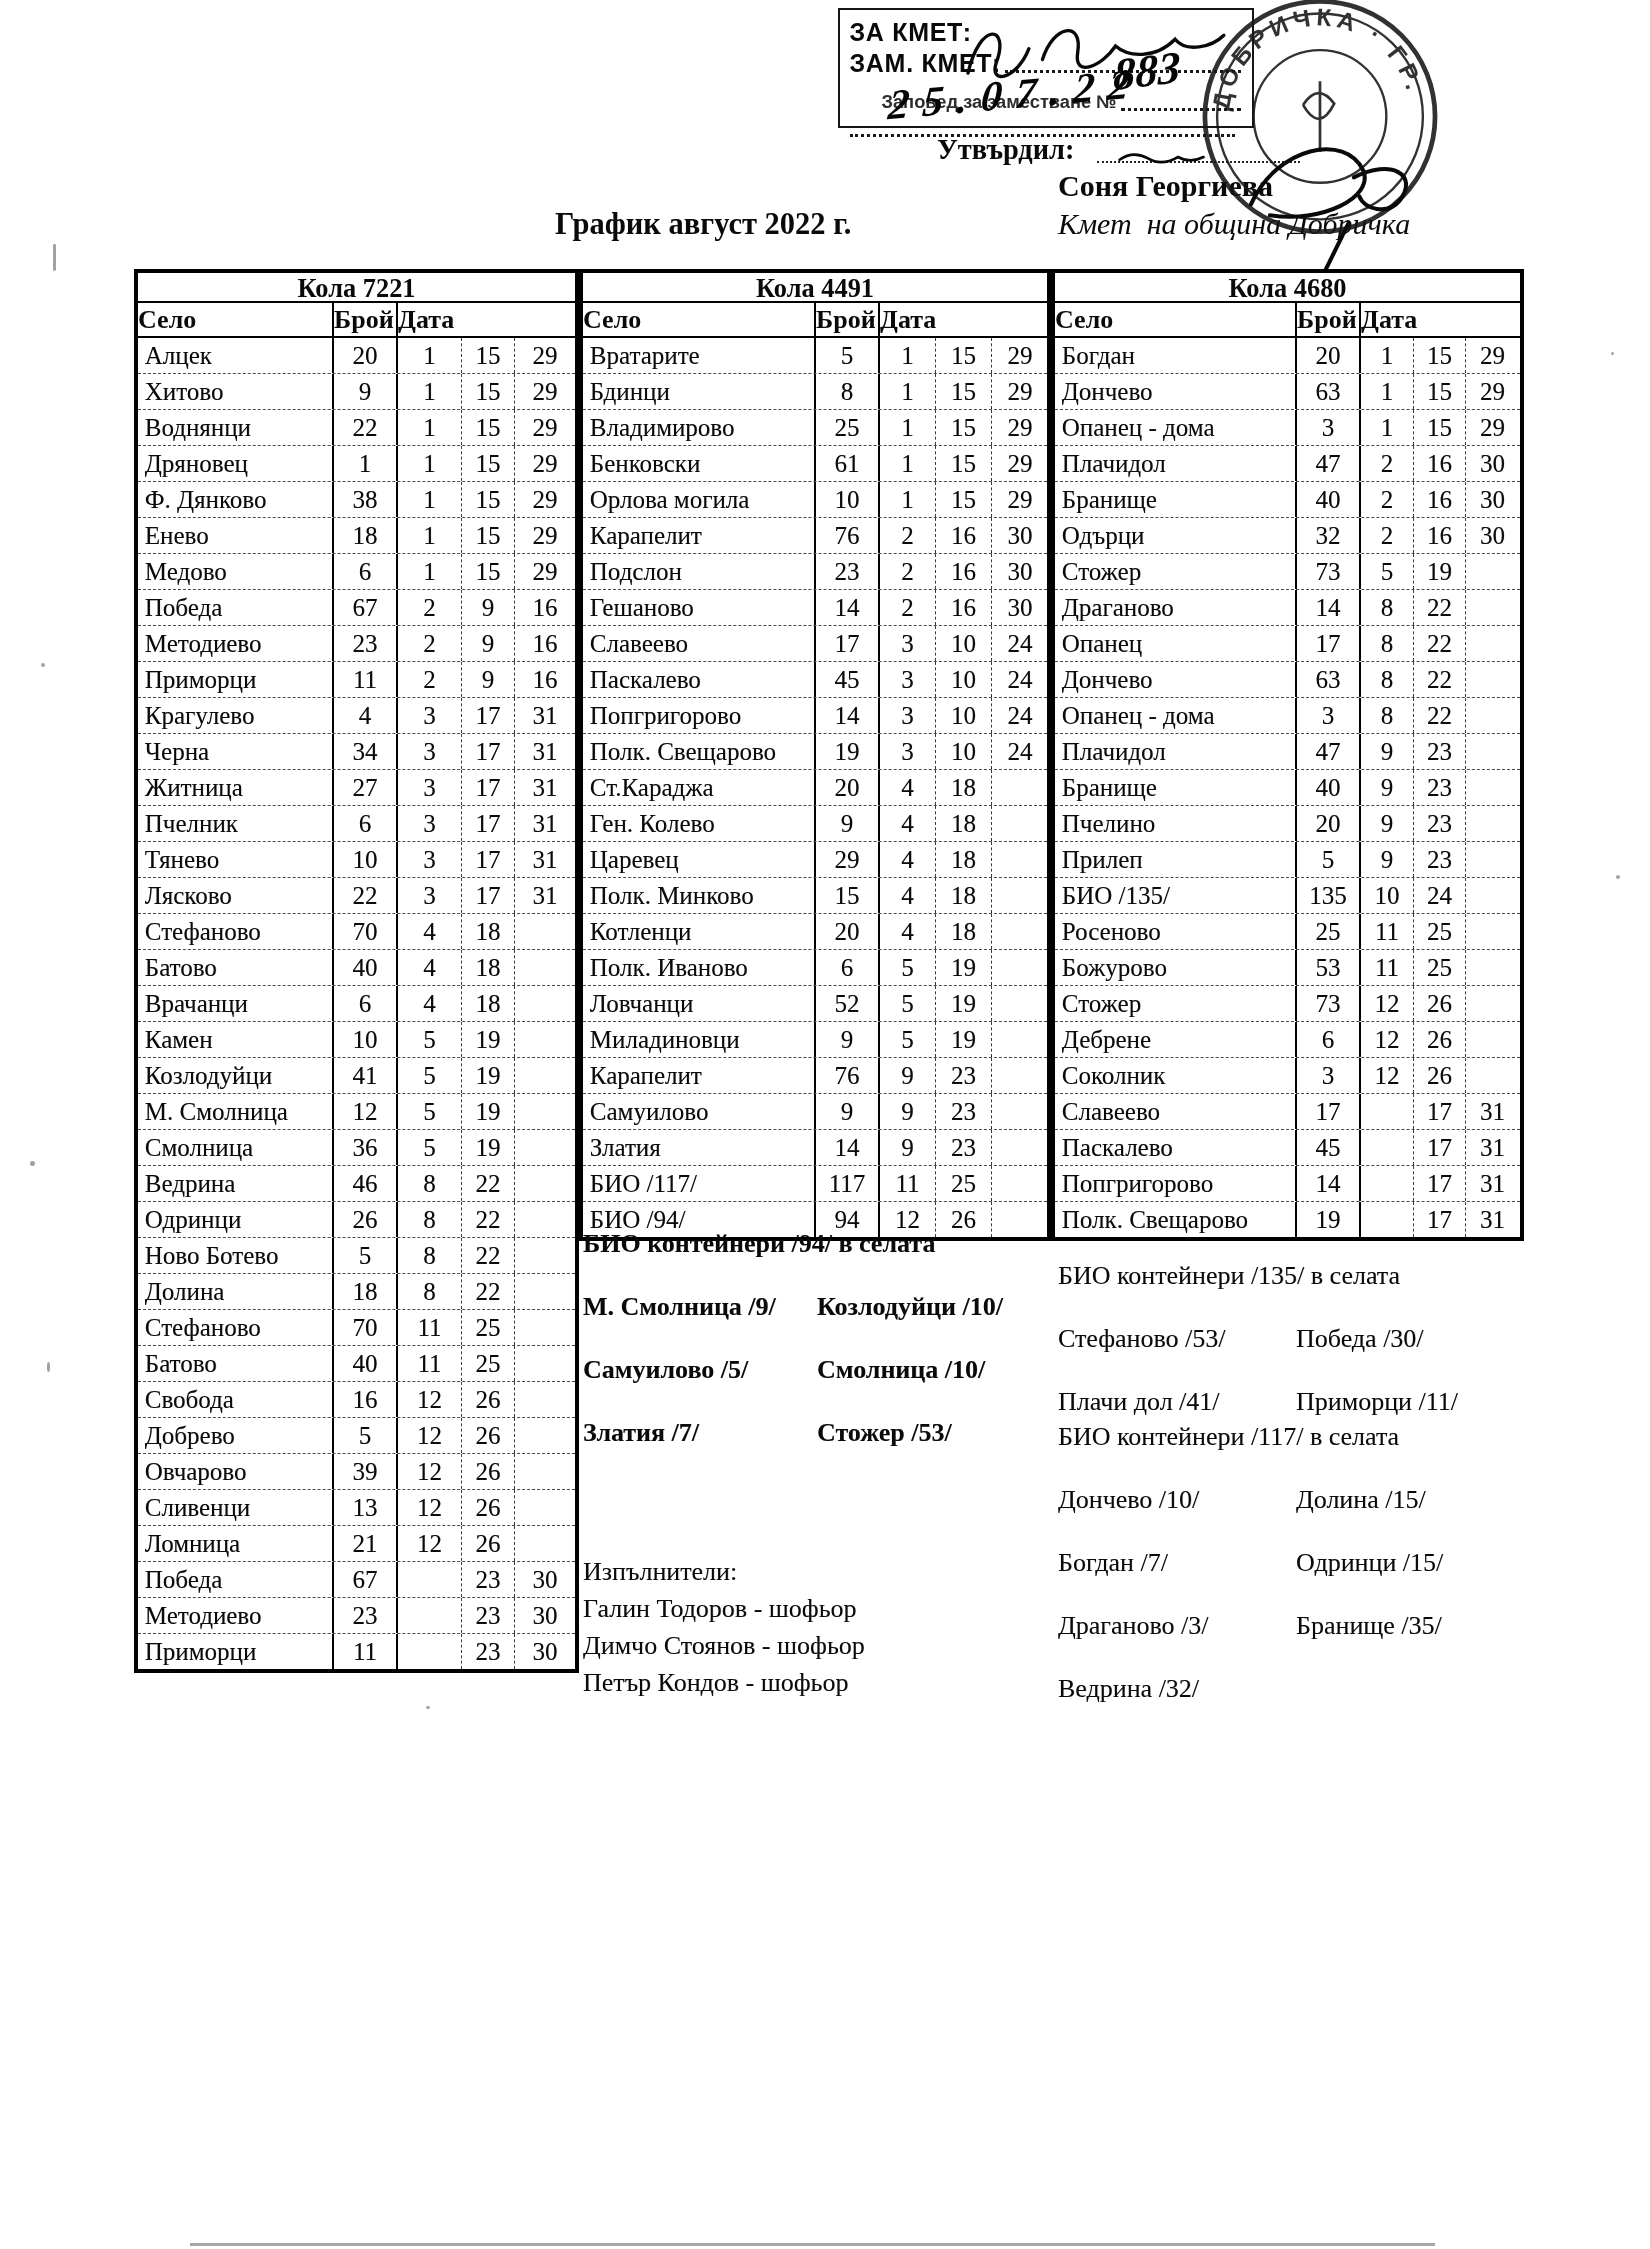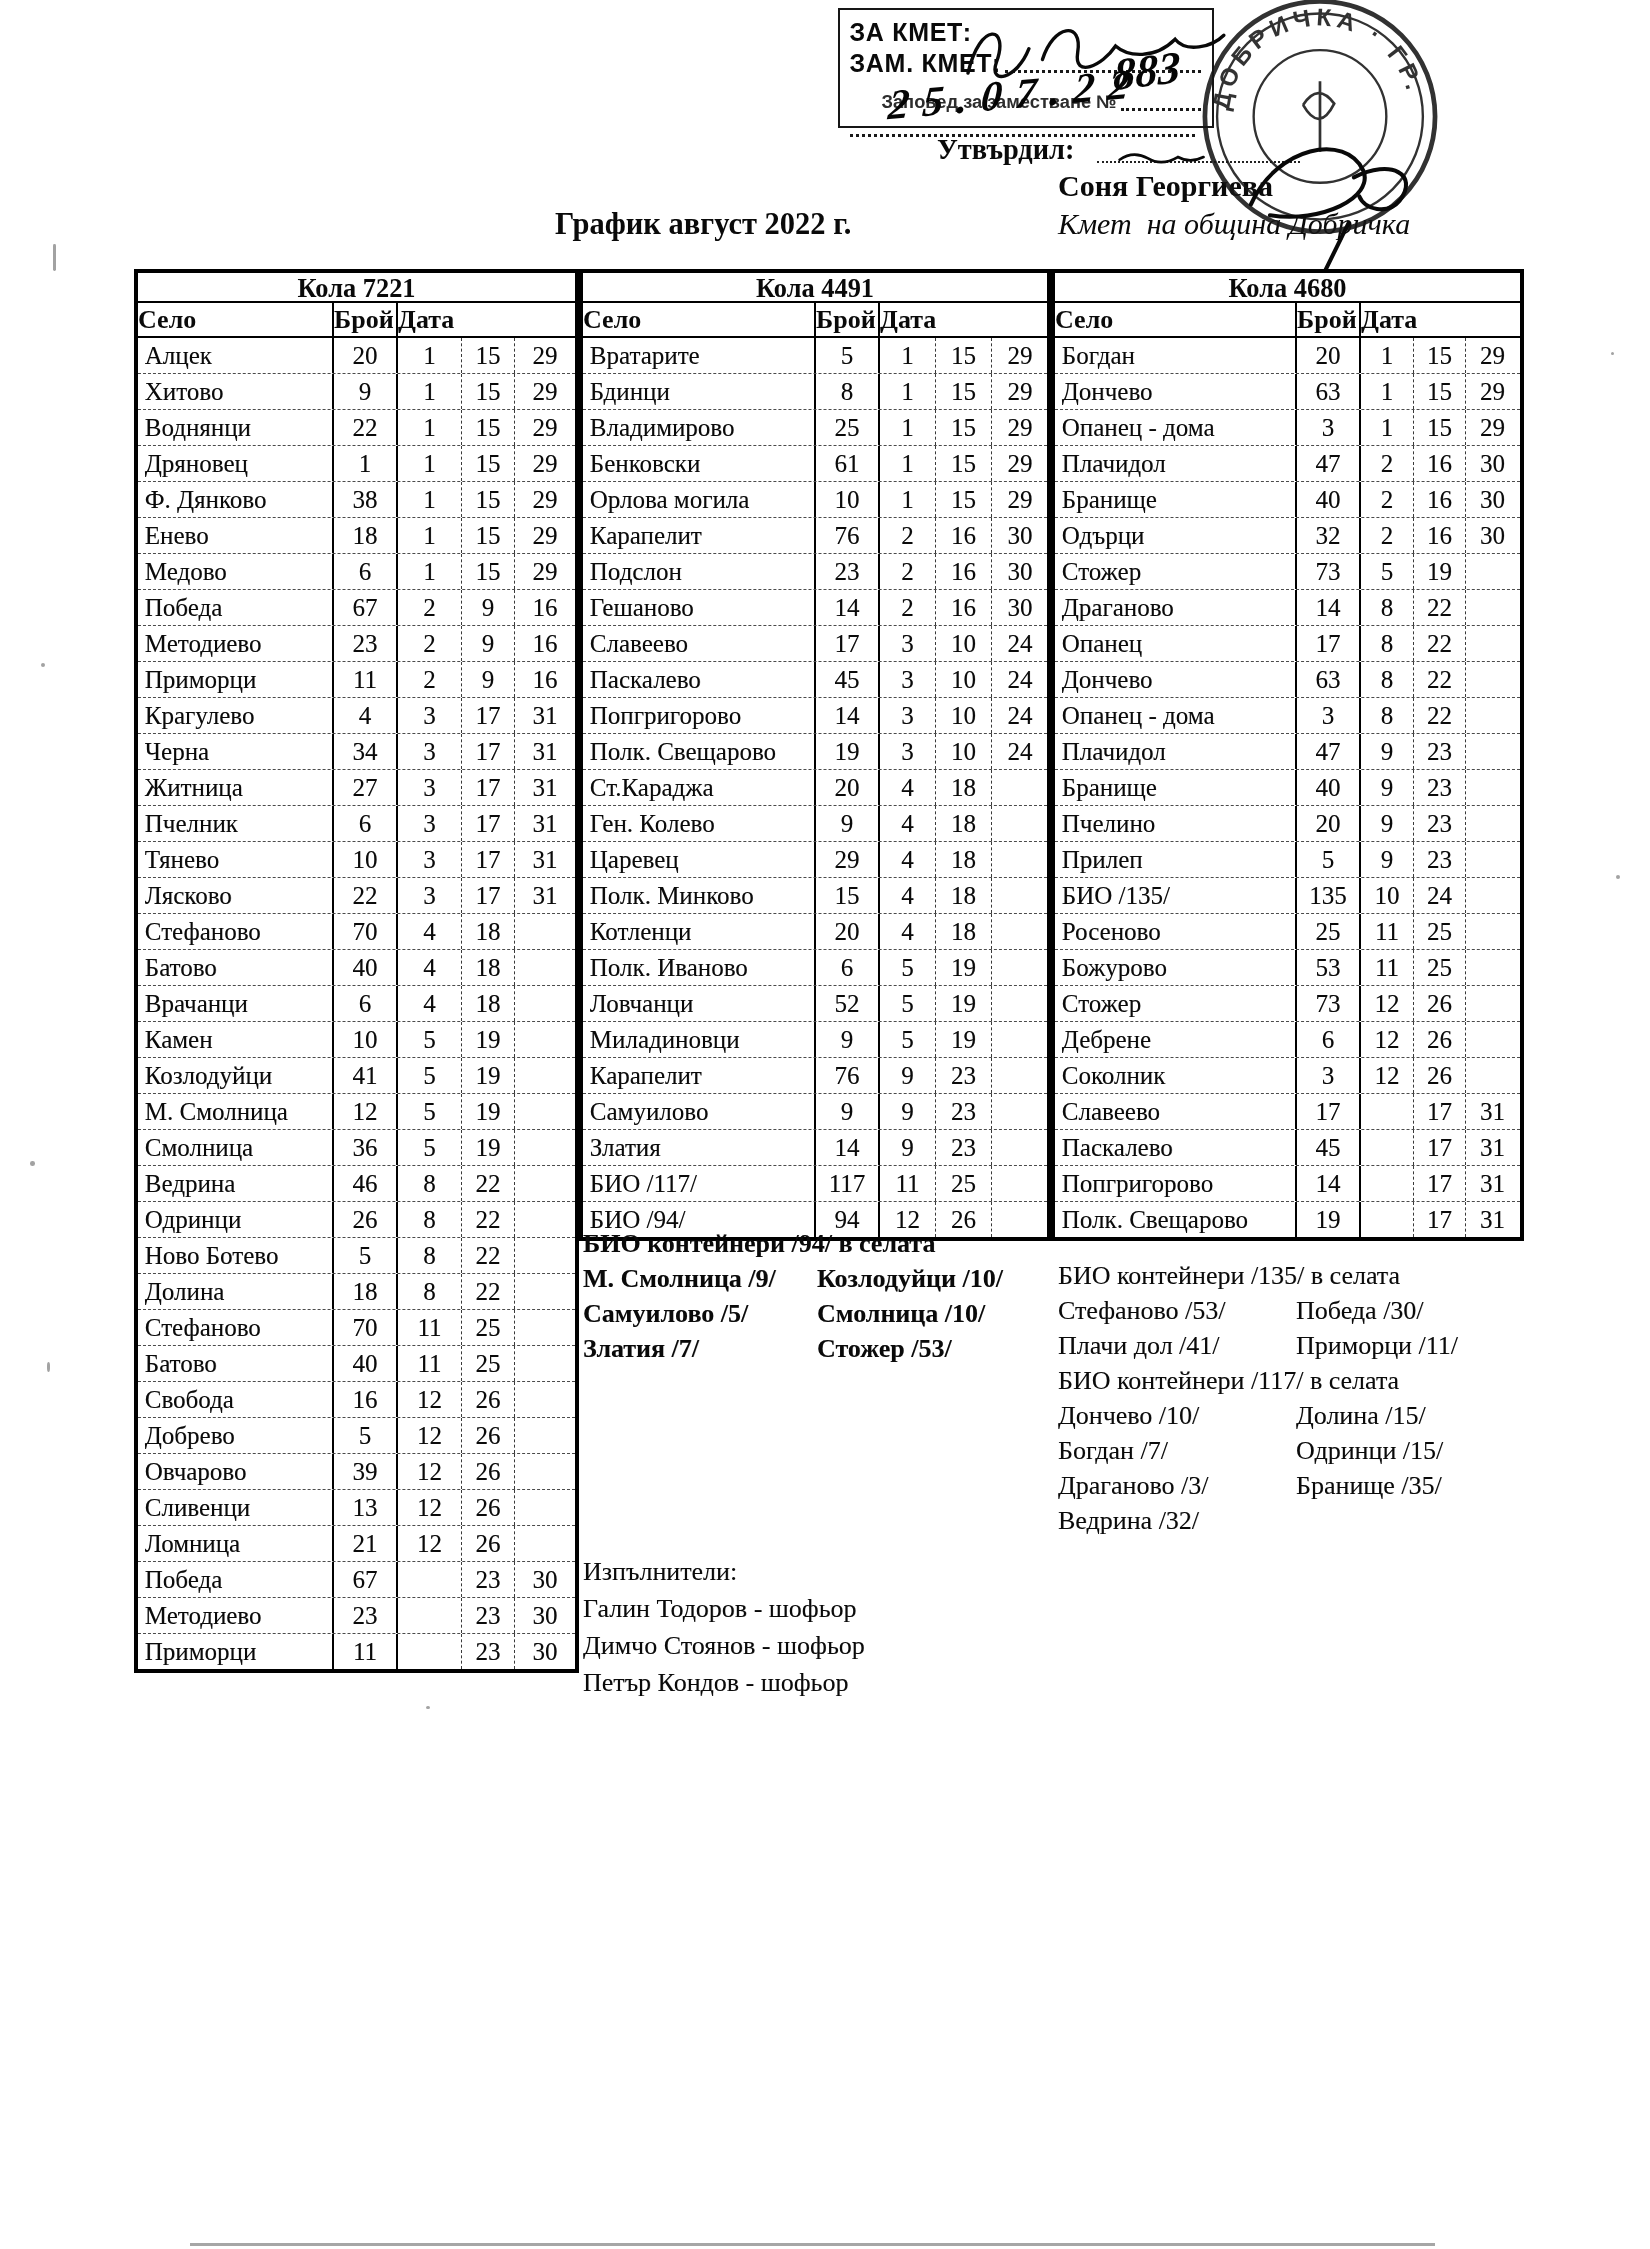--- a/index.html
+++ b/index.html
@@ -4,21 +4,21 @@
 <style>
   html,body{margin:0;padding:0;background:#e8e8e4;}
   .page{
     position:relative;width:1651px;height:2250px;background:#ffffff;
     font-family:"Liberation Serif","DejaVu Serif",serif;color:#0a0a0a;overflow:hidden;
     margin:0 auto;
   }
   .abs{position:absolute;}
   
   .stamp-box{
-    left:838px;top:8.1px;width:376px;height:120px;
+    left:838px;top:8.1px;width:416px;height:120px;
     border:2px solid #161616;padding:6.8px 9.5px;box-sizing:border-box;
     font-family:"Liberation Sans","DejaVu Sans",sans-serif;
   }
   .sb-l1{font-size:25px;font-weight:bold;letter-spacing:0.7px;line-height:31px;}
   .sb-row{display:flex;align-items:flex-end;line-height:31px;}
   .sb-l2{font-size:25px;font-weight:bold;letter-spacing:0.7px;white-space:nowrap;}
   .sb-l3{font-size:18.3px;font-weight:bold;color:#2d2d2d;white-space:nowrap;margin-top:6.8px;margin-left:32px;}
   .leader{flex:1;border-bottom:3.4px dotted #191919;margin:0 1.4px 6.1px 4.1px;height:0.7px;}
   .sb-bottomdots{margin-top:17.6px;border-bottom:3.4px dotted #191919;width:98%;}
   .hand{
@@ -48,21 +48,21 @@
   .tc0{padding-left:6.8px;border-right:2.7px solid #000;}
   .tc1{text-align:center;border-right:2.7px solid #000;}
   .tc2{text-align:center;border-right:0.7px dashed #3a3a3a;}
   .tc3{text-align:center;border-right:0.7px dashed #3a3a3a;}
   .tc4{text-align:center;}
   
   .notes{font-size:26px;line-height:35px;white-space:nowrap;text-shadow:0.3px 0.3px 0 rgba(0,0,0,.3);}
   .notes-mid{left:583px;top:1226px;width:467px;font-weight:bold;}
   .notes-right{left:1058px;top:1258px;width:487px;}
   .note-heading{font-size:26px;}
-  .note-pair{display:grid;grid-template-columns:238px auto;}
+  .note-pair{display:grid;grid-template-columns:238px auto;margin-top:28px;}
   .notes-mid .note-pair{grid-template-columns:234px auto;}
   .executors{left:583px;top:1553px;font-size:26px;line-height:37px;white-space:nowrap;
              text-shadow:0.3px 0.3px 0 rgba(0,0,0,.3);}
   
   .ink-layer{left:0;top:0;width:1651px;height:528px;pointer-events:none;}
   .speck{position:absolute;background:#555;border-radius:50%;opacity:.55;}
   .page-edge{left:190px;top:2243px;width:1245px;height:3.4px;background:#6a6a6a;opacity:.6;}
 </style>
 </head>
 <body>

